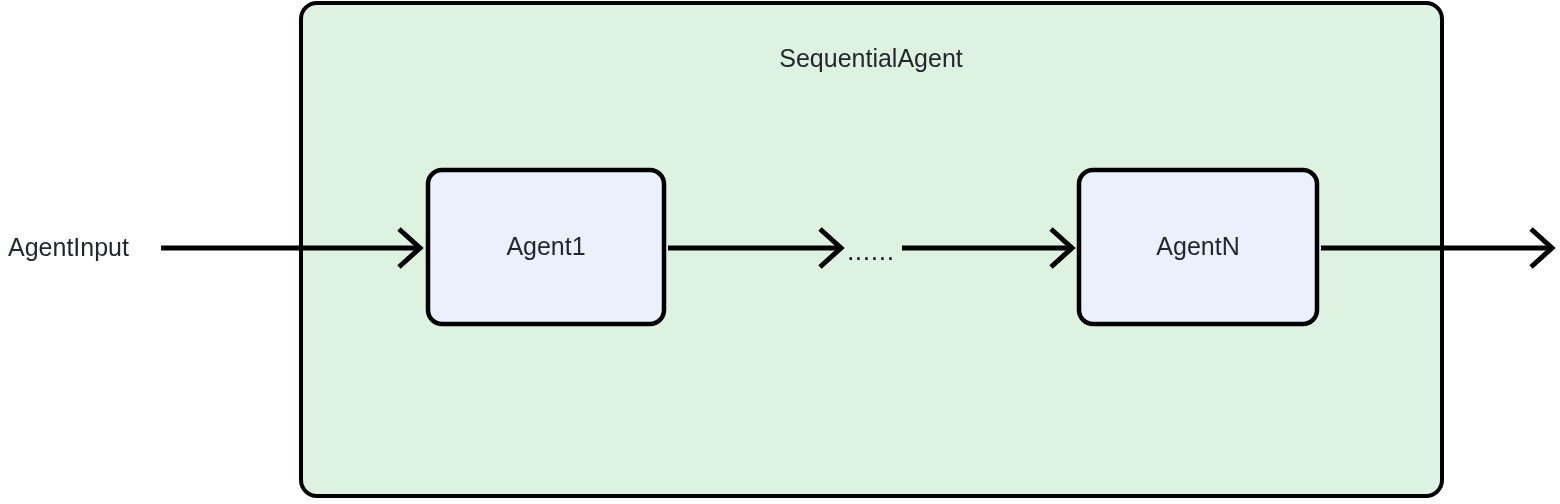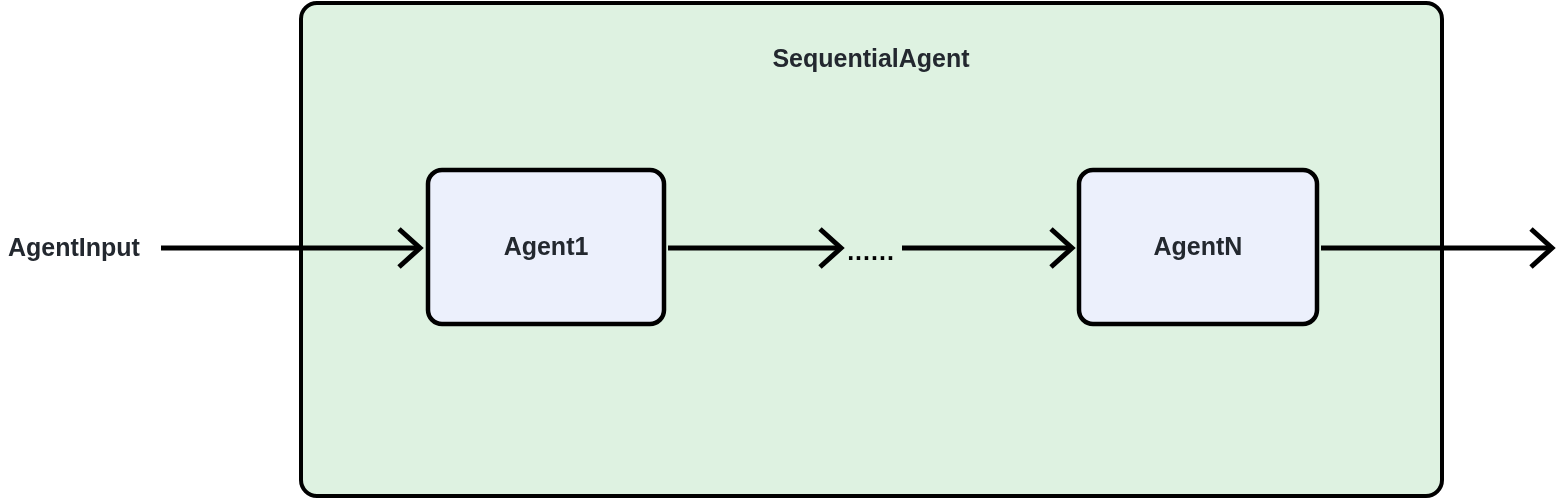--- a/index.html
+++ b/index.html
@@ -9,21 +9,20 @@
   }
   body {
     font-family: "Liberation Sans", sans-serif;
   }
   #canvas {
     position: relative;
     width: 1560px;
     height: 504px;
     background: #ffffff;
     overflow: hidden;
-    font-weight: bold;
   }
   #diagram-svg {
     position: absolute;
     inset: 0;
     width: 1560px;
     height: 504px;
     display: block;
   }
   .node-label {
     font-family: "Liberation Sans", sans-serif;

